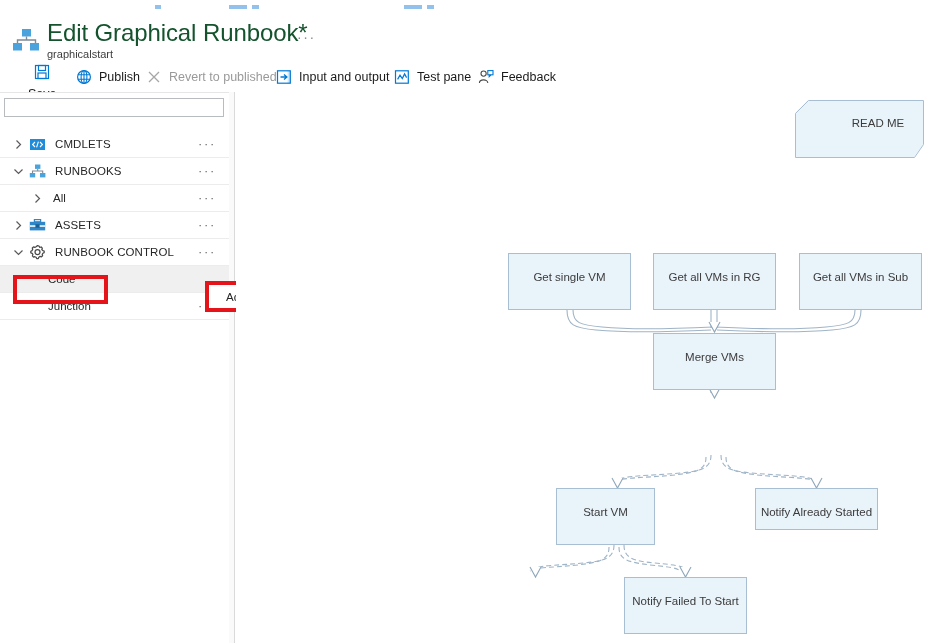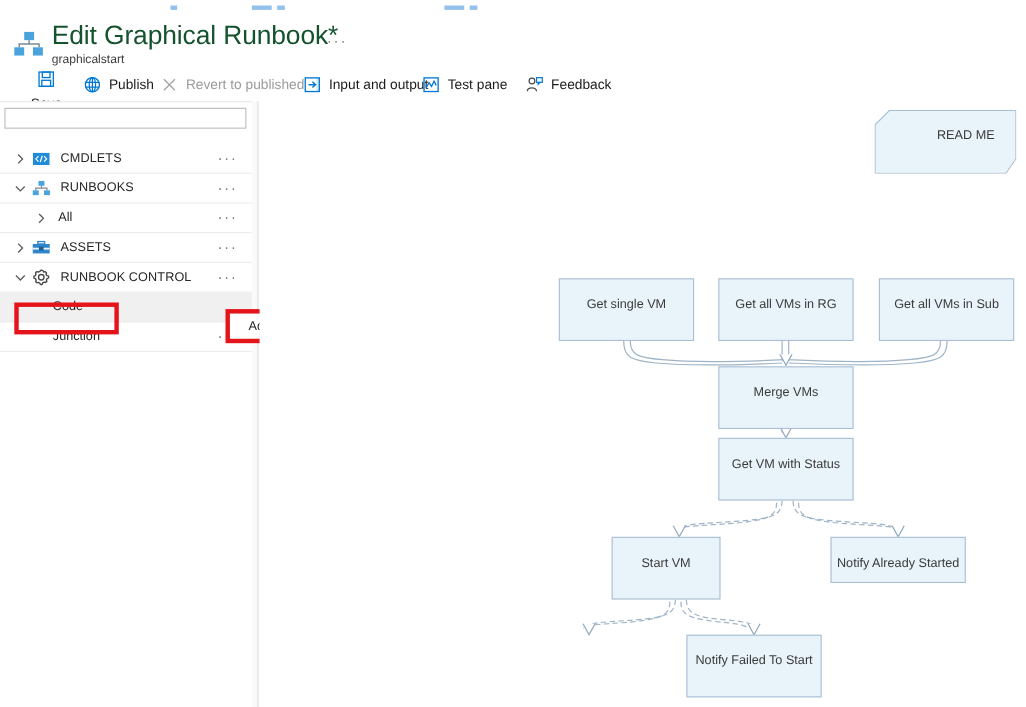--- a/index.html
+++ b/index.html
@@ -186,21 +186,21 @@
       <span class="tb-ico">
         <svg width="16" height="16" viewBox="0 0 16 16">
           <rect x="1.5" y="1.8" width="12.8" height="12.4" fill="none" stroke="#0078d4" stroke-width="1.2"></rect>
           <path d="M4.5 8 H10.3 M8 5.4 L10.9 8 L8 10.6" fill="none" stroke="#0078d4" stroke-width="1.3"></path>
           <rect x="11.6" y="1.8" width="2.7" height="12.4" fill="#0078d4" opacity=".18"></rect>
         </svg>
       </span>
       <span>Input and output</span>
     </div>
 
-    <div class="tb-item" style="left:384px;text-align:center;">
+    <div class="tb-item" style="left:394px;text-align:center;">
       <span class="tb-ico">
         <svg width="16" height="16" viewBox="0 0 16 16">
           <rect x="1.5" y="1.8" width="12.8" height="12.4" fill="none" stroke="#0078d4" stroke-width="1.2"></rect>
           <path d="M3.6 10.4 L6 6.2 L8.3 9.6 L10.6 4.9 L12.6 8.6" fill="none" stroke="#0078d4" stroke-width="1.2"></path>
         </svg>
       </span>
       <span>Test pane</span>
     </div>
 
     <div class="tb-item" style="left:478px;">
@@ -380,23 +380,20 @@
     </div>
     <div class="node" style="left:417px;top:161px;width:123px;height:57px;">
       <div class="node-text">Get all VMs in RG</div>
     </div>
     <div class="node" style="left:563px;top:161px;width:123px;height:57px;">
       <div class="node-text">Get all VMs in Sub</div>
     </div>
     <div class="node" style="left:417px;top:241px;width:123px;height:57px;">
       <div class="node-text">Merge VMs</div>
     </div>
-    <div class="node" style="left:417px;top:306px;width:123px;height:57px;">
-      <div class="node-text">Get VM with Status</div>
-    </div>
     <div class="node" style="left:320px;top:396px;width:99px;height:57px;">
       <div class="node-text">Start VM</div>
     </div>
     <div class="node" style="left:519px;top:396px;width:123px;height:42px;">
       <div class="node-text">Notify Already Started</div>
     </div>
     <div class="node" style="left:388px;top:485px;width:123px;height:57px;">
       <div class="node-text">Notify Failed To Start</div>
     </div>
 

